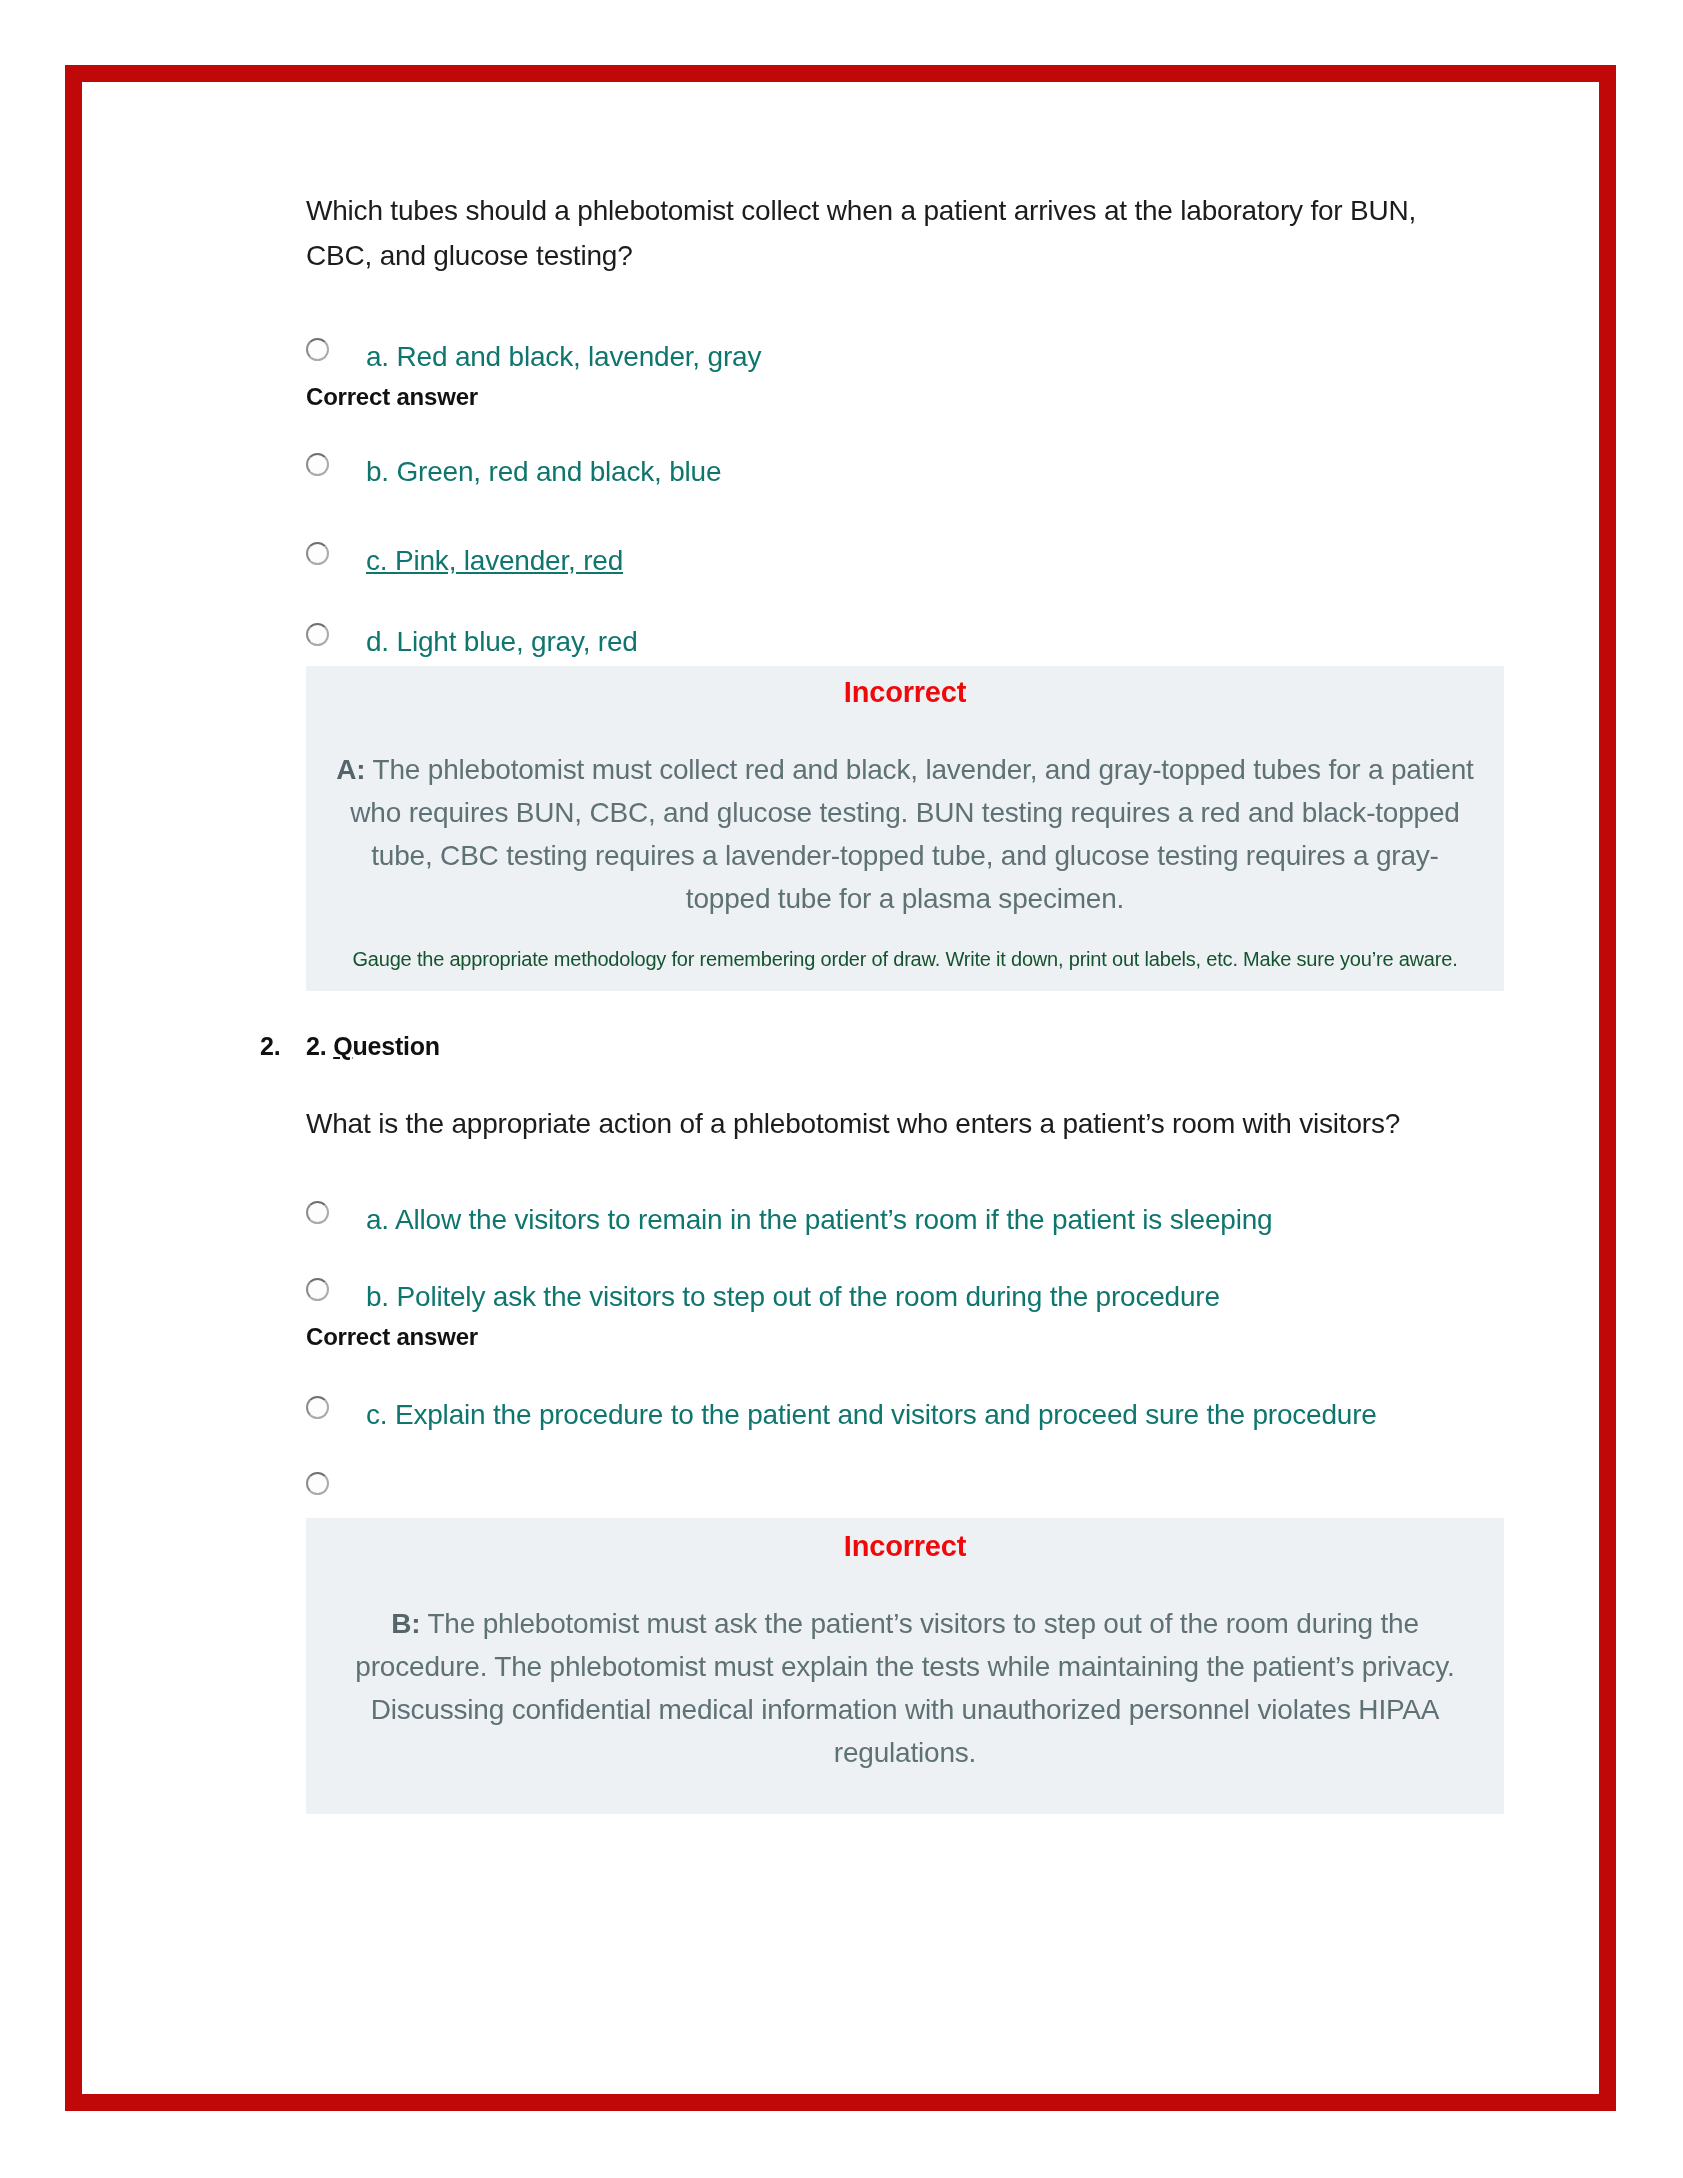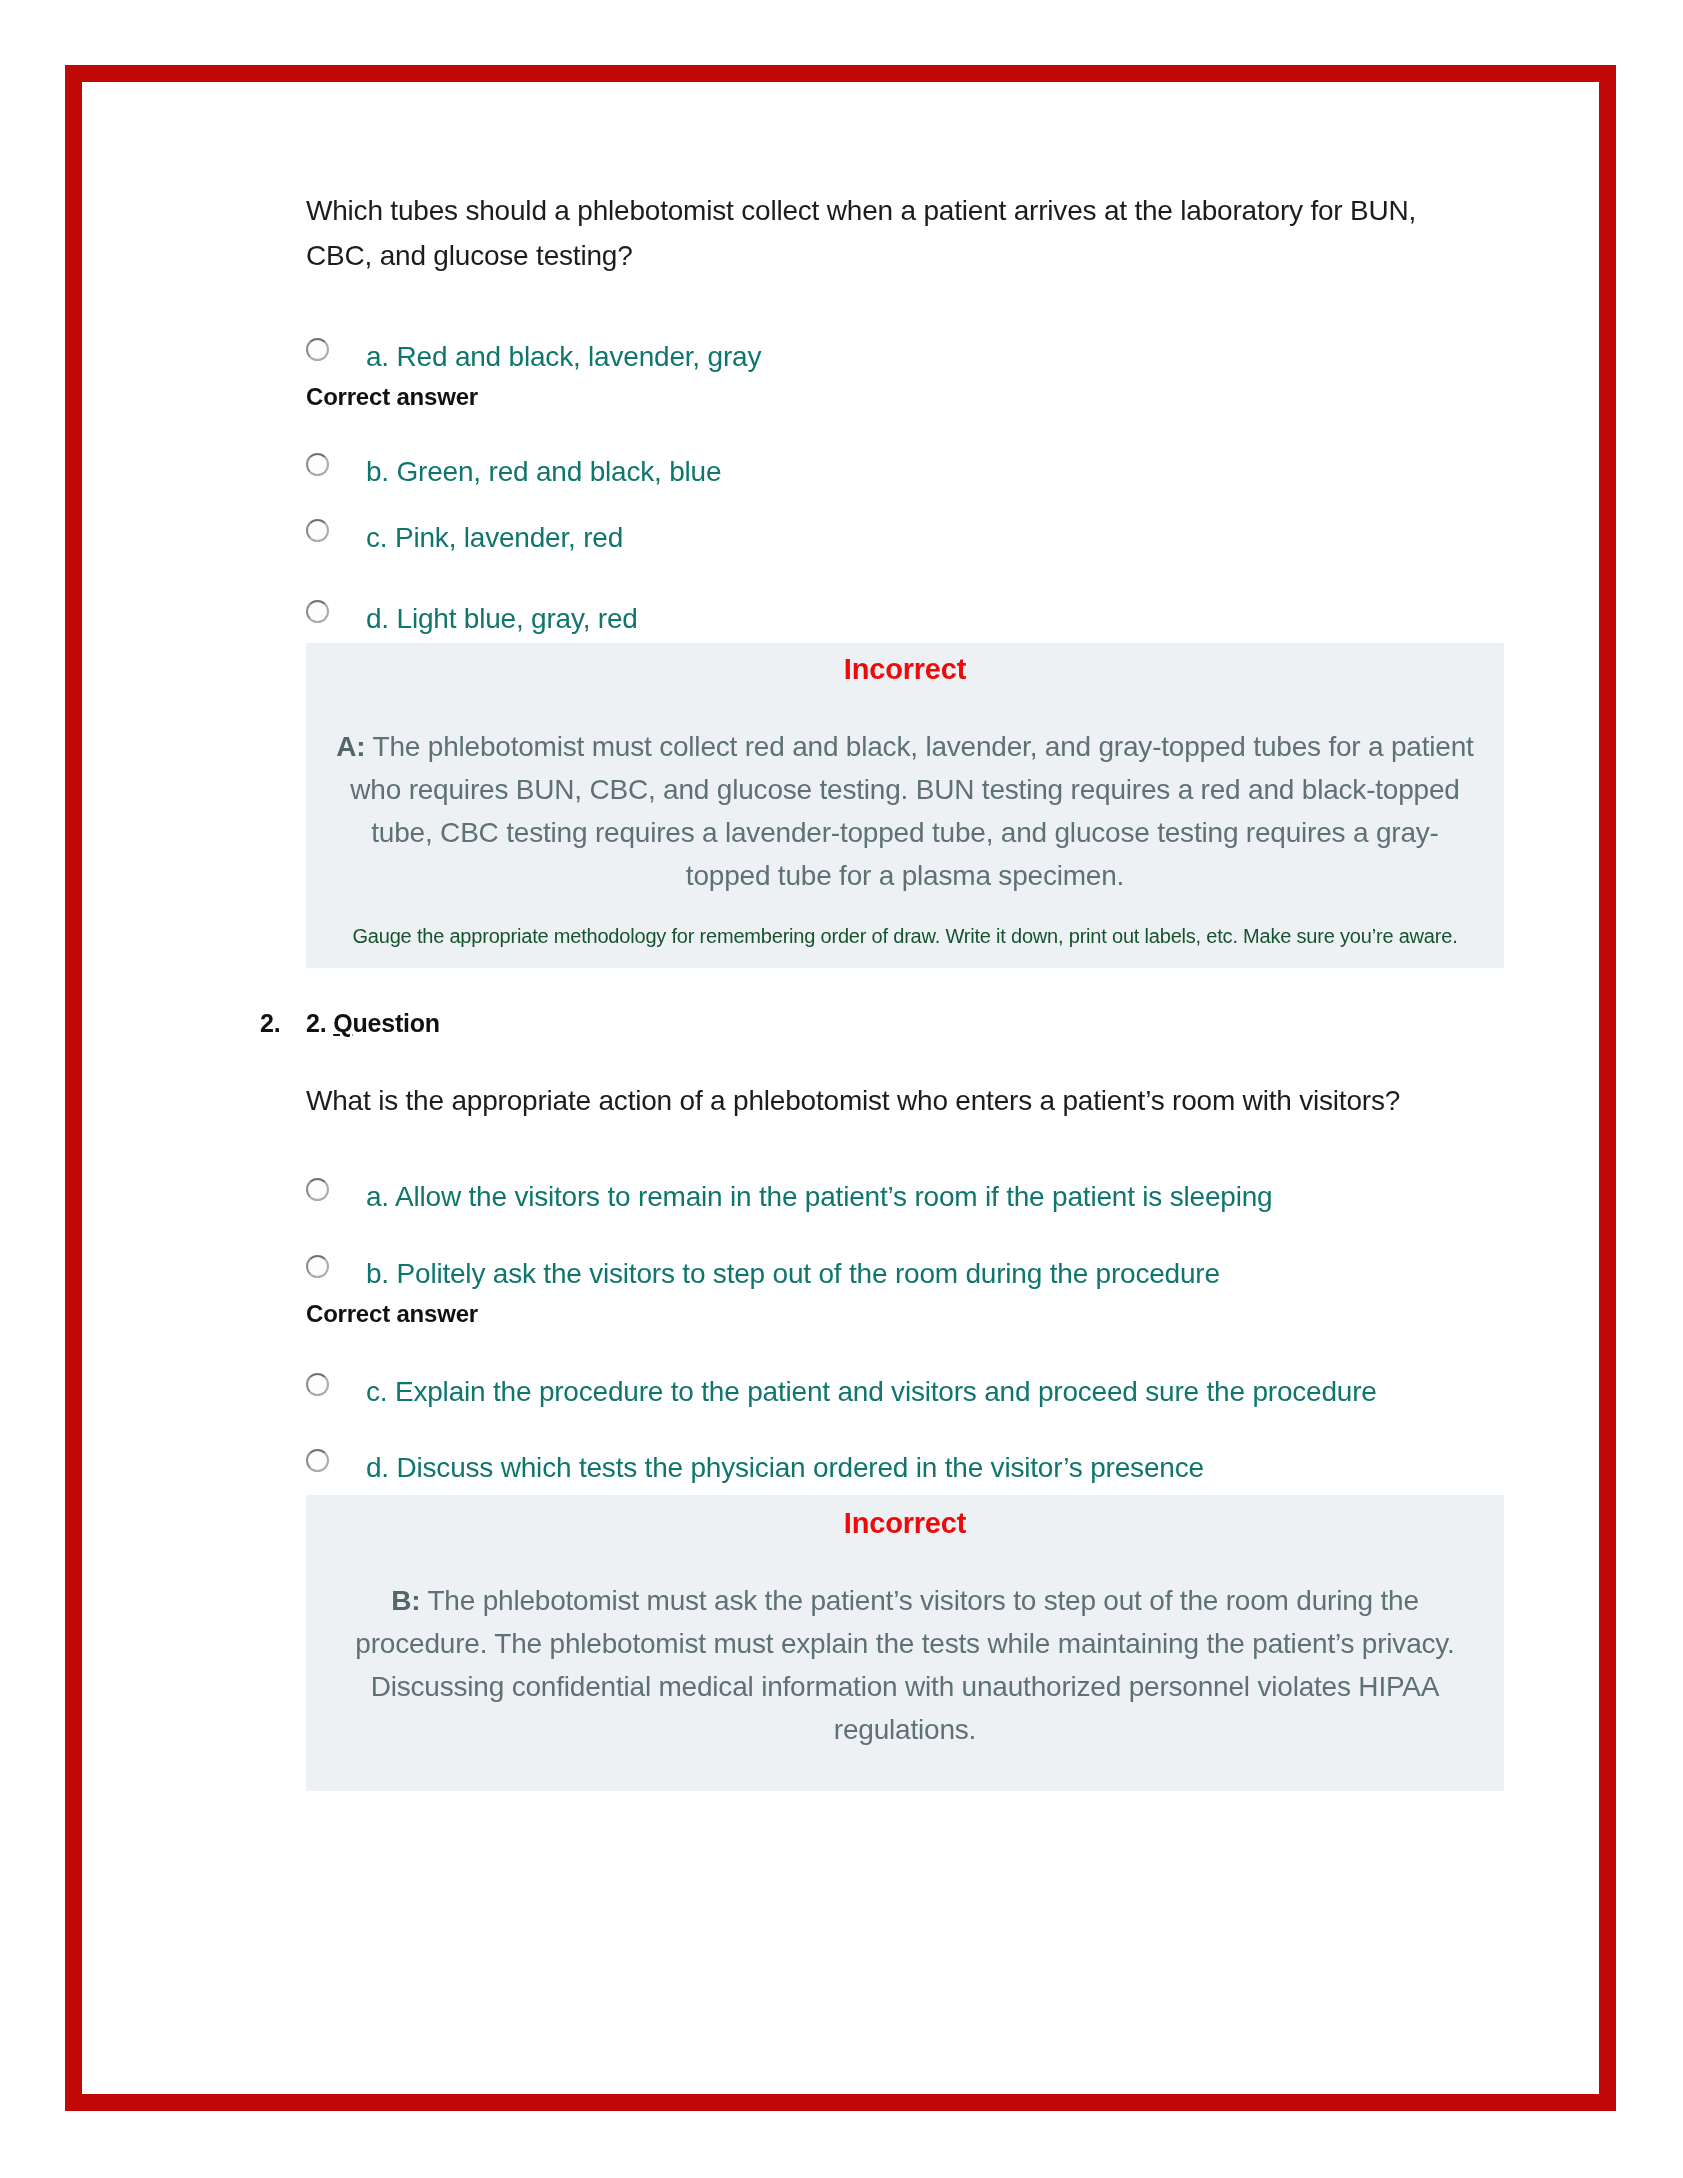--- a/index.html
+++ b/index.html
@@ -32,21 +32,21 @@
   .status{font-size:29px;font-weight:bold;color:#ee0a0a;line-height:36px;}
   .fb-body{margin:38px 0 0;font-size:28px;line-height:43px;color:#5e7174;}
   #fb2 .fb-body{margin-top:38px;}
   .fb-body b{font-weight:bold;color:#54666a;}
   .fb-note{margin:18px 0 0;font-size:20px;line-height:43px;color:#14532d;}
   .qheading{position:relative;margin-top:38px;font-size:25px;font-weight:bold;line-height:34px;color:#111111;}
   .marker{position:absolute;left:-46px;top:0;}
   .u{text-decoration:underline;}
   .mt-a1{margin-top:57px;}
   .mt-b1{margin-top:37px;}
-  .mt-c1{margin-top:22px;}
+  .mt-c1{margin-top:45px;text-decoration:underline;}
   .mt-d1{margin-top:37px;}
   .mt-a2{margin-top:52px;}
   .mt-b2{margin-top:33px;}
   .mt-c2{margin-top:40px;}
   .mt-d2{margin-top:32px;}
 </style>
 </head>
 <body>
 
 <div class="page">
@@ -93,21 +93,21 @@
     <div class="option mt-b2">
       <span class="radio"></span><span>b. Politely ask the visitors to step out of the room during the procedure</span>
     </div>
     <div class="correct">Correct answer</div>
 
     <div class="option mt-c2">
       <span class="radio"></span><span>c. Explain the procedure to the patient and visitors and proceed sure the procedure</span>
     </div>
 
     <div class="option mt-d2">
-      <span class="radio"></span><span>d. Discuss which tests the physician ordered in the visitor’s presence</span>
+      <span class="radio"></span>
     </div>
 
     <div class="feedback" id="fb2">
       <div class="status">Incorrect</div>
       <p class="fb-body"><b>B:</b> <span>The phlebotomist must ask the patient’s visitors to step out of the room during the procedure. The phlebotomist must explain the tests while maintaining the patient’s privacy. Discussing confidential medical information with unauthorized personnel violates HIPAA regulations.</span></p>
     </div>
 
   </div>
 </div>
 

